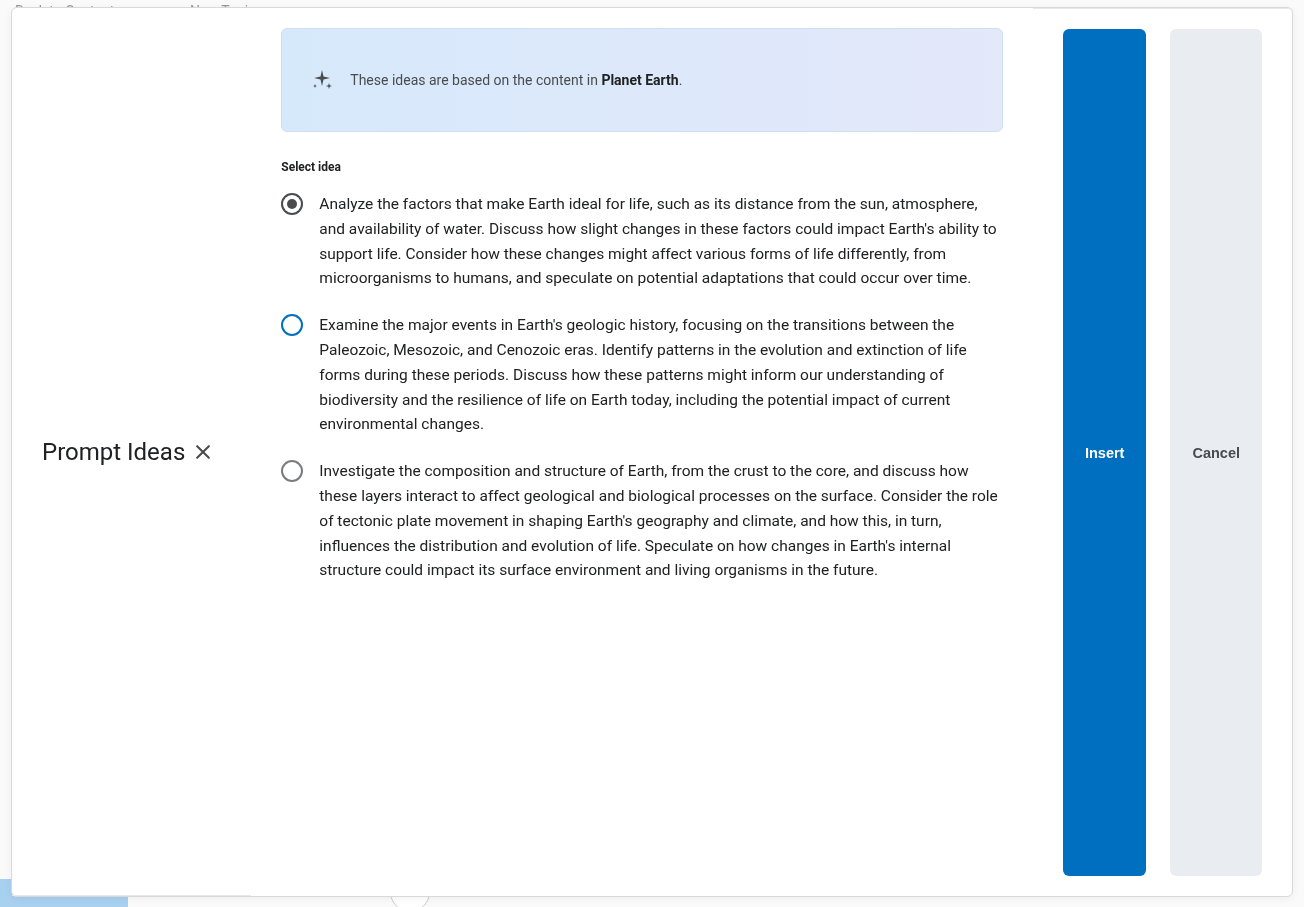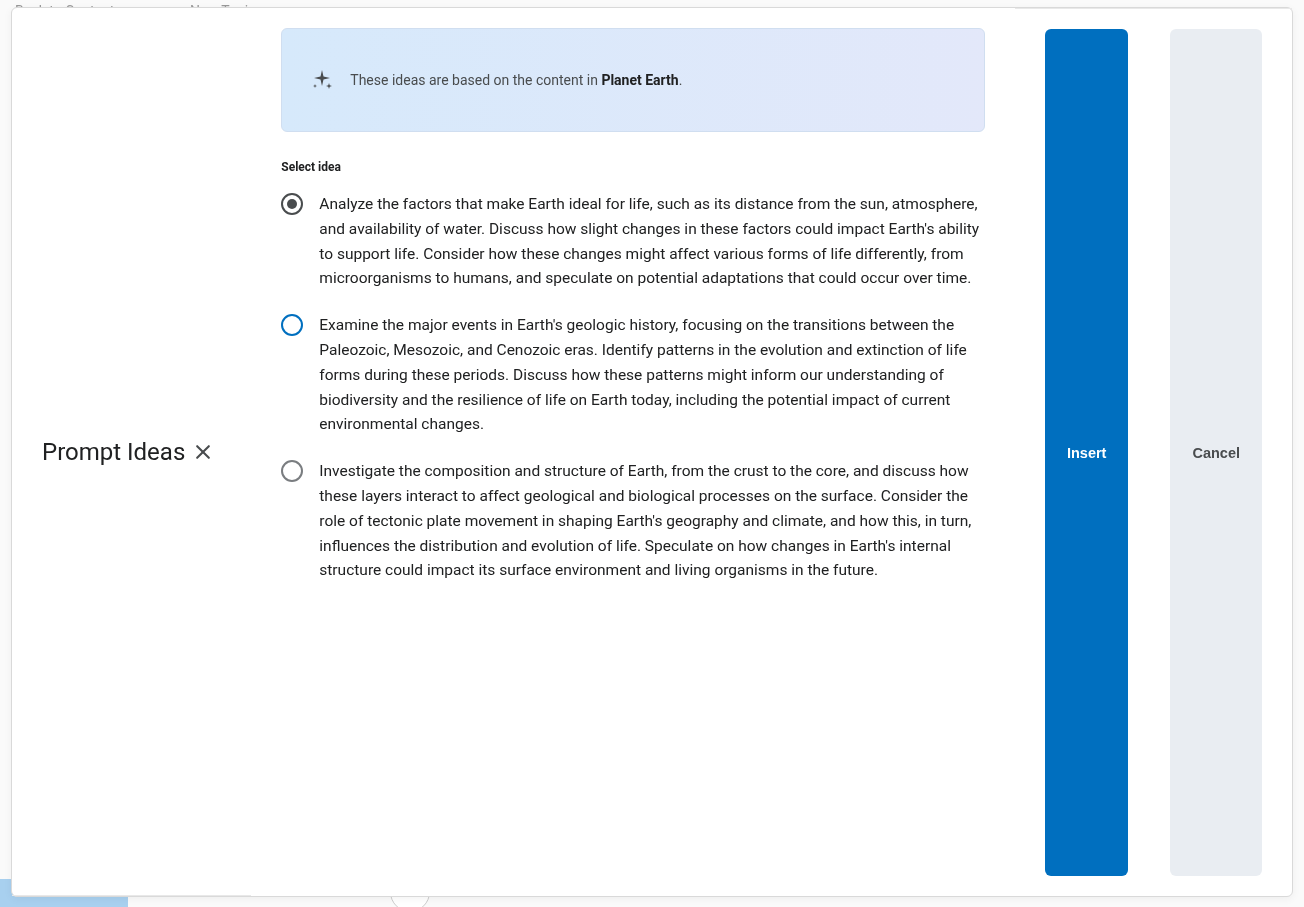--- a/index.html
+++ b/index.html
@@ -153,21 +153,20 @@
     .idea-text {
       font-size: 15.5px;
       line-height: 1.6;
       color: #202122;
       flex: 1;
     }
     .modal-footer {
       border-top: 1px solid #e8e8e8;
       padding: 20px 30px;
       display: flex;
-      gap: 18px;
     }
     .btn {
       padding: 10px 22px;
       border-radius: 6px;
       font-size: 14.5px;
       font-weight: 700;
       cursor: pointer;
       border: none;
     }
     .btn-primary {

